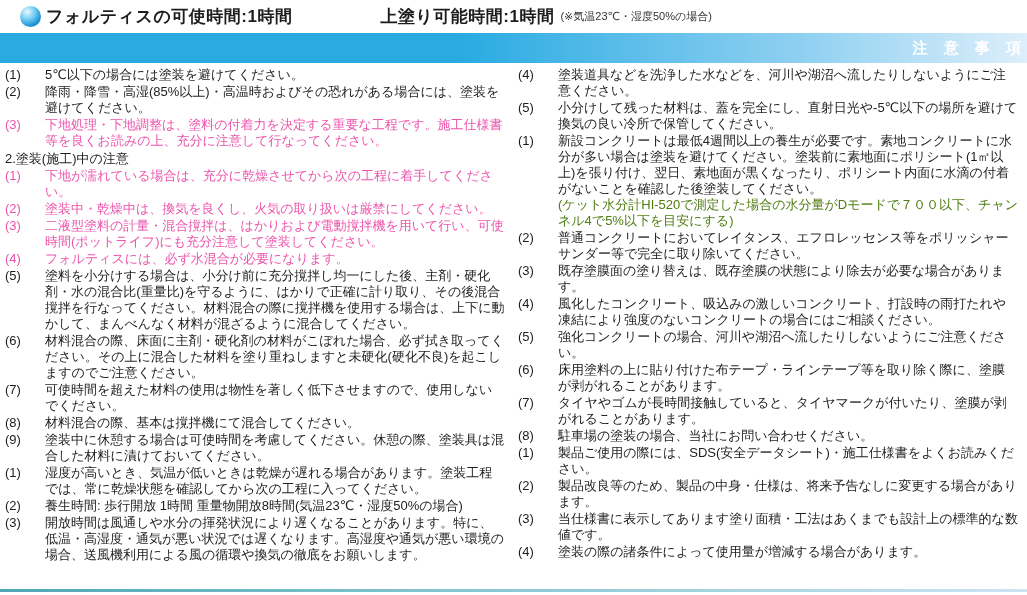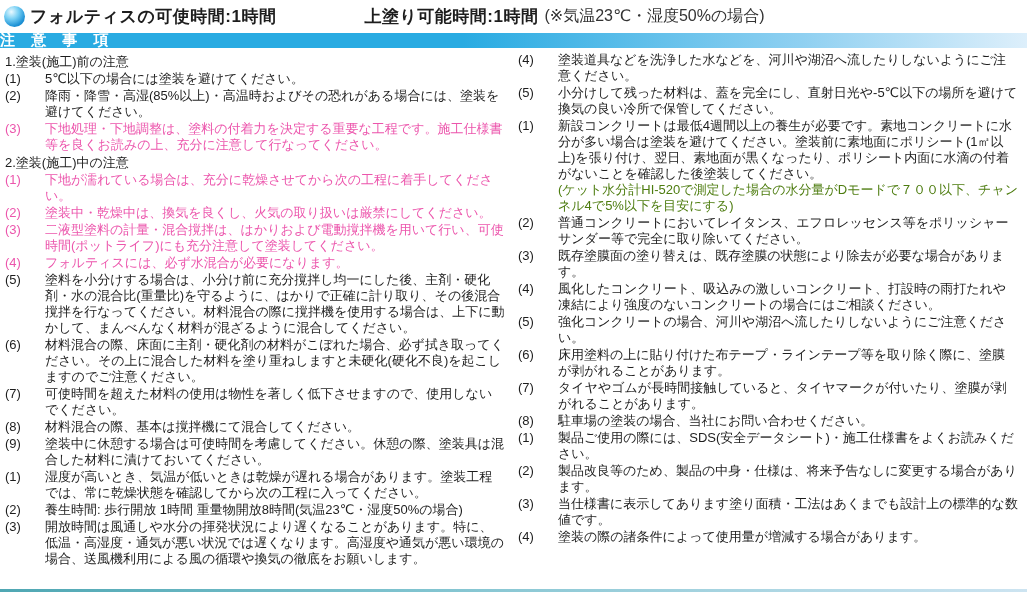--- a/index.html
+++ b/index.html
@@ -4,32 +4,32 @@
 <style>
   html,body{margin:0;padding:0;}
   body{
     width:1027px;height:595px;position:relative;overflow:hidden;
     background:#ffffff;color:#1d1d1d;
     font-family:"Liberation Sans","DejaVu Sans",sans-serif;
   }
   
   .header{
     height:33px;display:flex;align-items:center;
-    padding-left:4px;box-sizing:border-box;
+    padding-left:20px;box-sizing:border-box;
   }
   .bullet{
     width:21px;height:21px;border-radius:50%;flex:0 0 21px;margin-right:5px;
     background:radial-gradient(circle at 35% 28%, #eaf9ff 0%, #79d0f4 35%, #1f93d6 70%, #0b6fb4 100%);
   }
   .h-title{font-size:17px;font-weight:bold;white-space:nowrap;letter-spacing:0.5px;}
   .h-title2{margin-left:88px;}
-  .h-note{font-size:16px;margin-left:6px;color:#333;white-space:nowrap;}
+  .h-note{font-size:11px;margin-left:6px;color:#333;white-space:nowrap;}
   
   .banner{
-    height:15px;display:flex;align-items:center;justify-content:flex-start;
+    height:30px;display:flex;align-items:center;justify-content:flex-end;
     background:linear-gradient(to right,#29abe2 0%,#29abe2 45%,#8fd0f1 78%,#ddeffb 100%);
     color:#ffffff;font-size:15px;font-weight:bold;letter-spacing:6px;
   }
   
   .content{
     display:flex;gap:13px;padding:4px 6px 0 5px;box-sizing:border-box;
     height:530px;overflow:hidden;
   }
   .col{width:500px;font-size:13px;line-height:16px;}
   .sec-h{margin:2px 0 1px 0;color:#1d1d1d;}
@@ -53,21 +53,20 @@
   <span class="h-title h-title2">上塗り可能時間:1時間</span>
   <span class="h-note">(※気温23℃・湿度50%の場合)</span>
 </div>
 
 <div class="banner">
   <span>注 意 事 項</span>
 </div>
 
 <div class="content">
   <div class="col" id="col-left">
-      <div class="sec-h">1.塗装(施工)前の注意</div>
       <div class="item">
         <span class="num">(1)</span>
         <span class="txt">5℃以下の場合には塗装を避けてください。</span>
       </div>
       <div class="item">
         <span class="num">(2)</span>
         <span class="txt">降雨・降雪・高湿(85%以上)・高温時およびその恐れがある場合には、塗装を避けてください。</span>
       </div>
       <div class="item pink">
         <span class="num">(3)</span>

